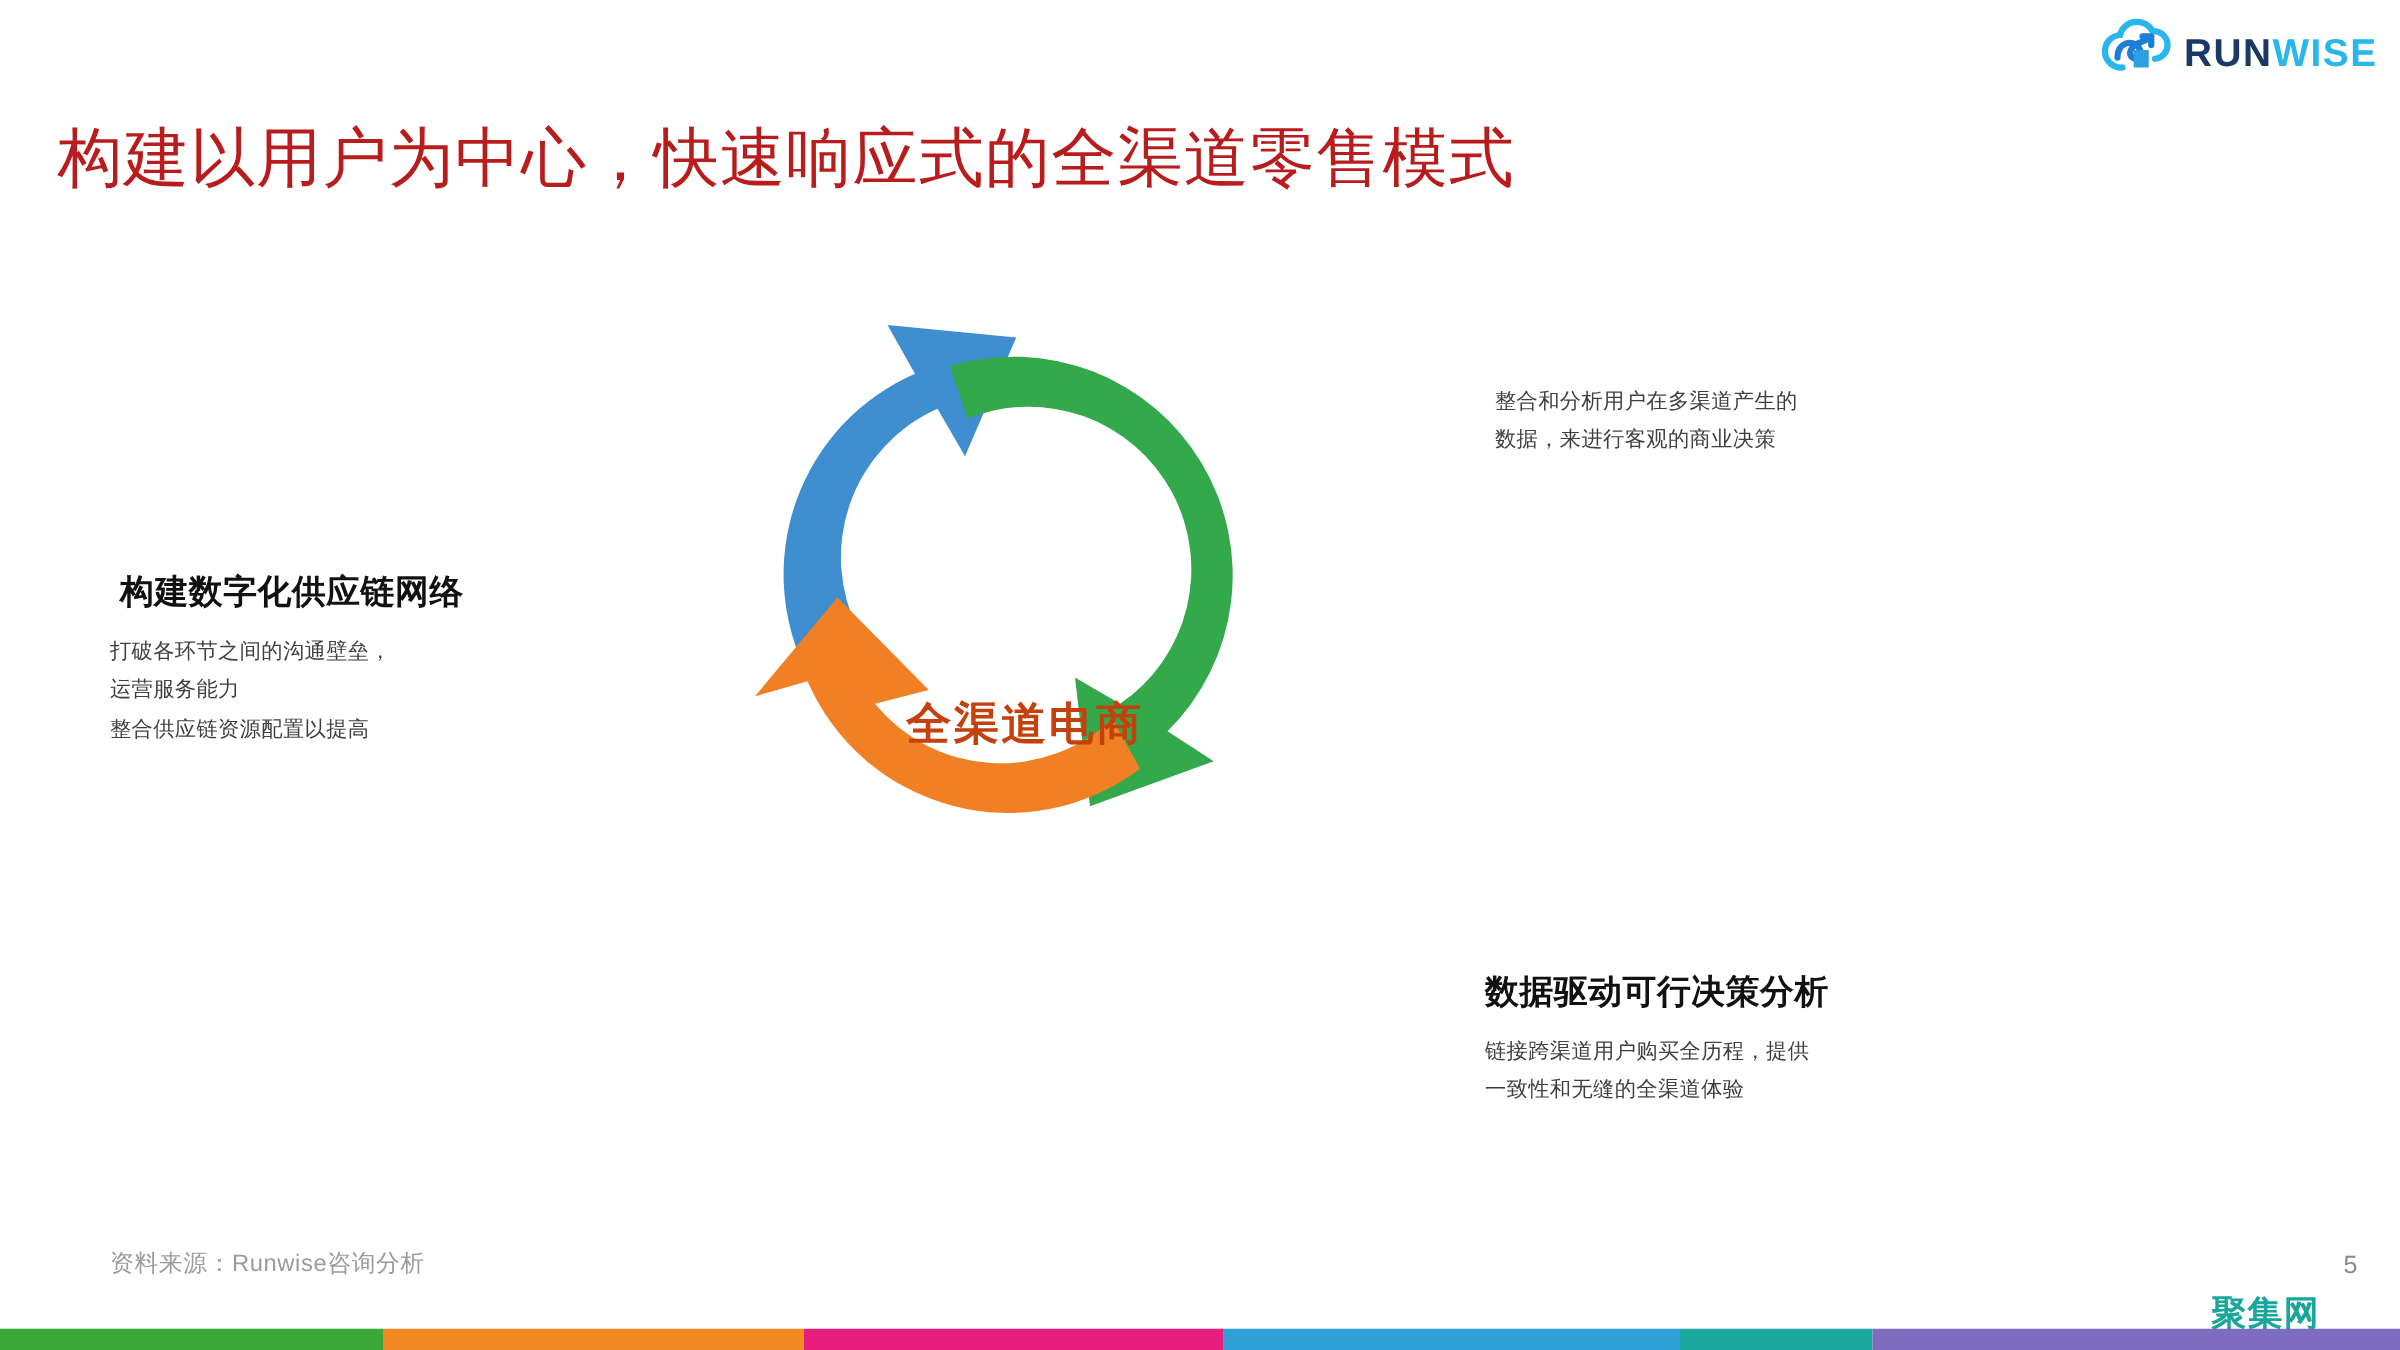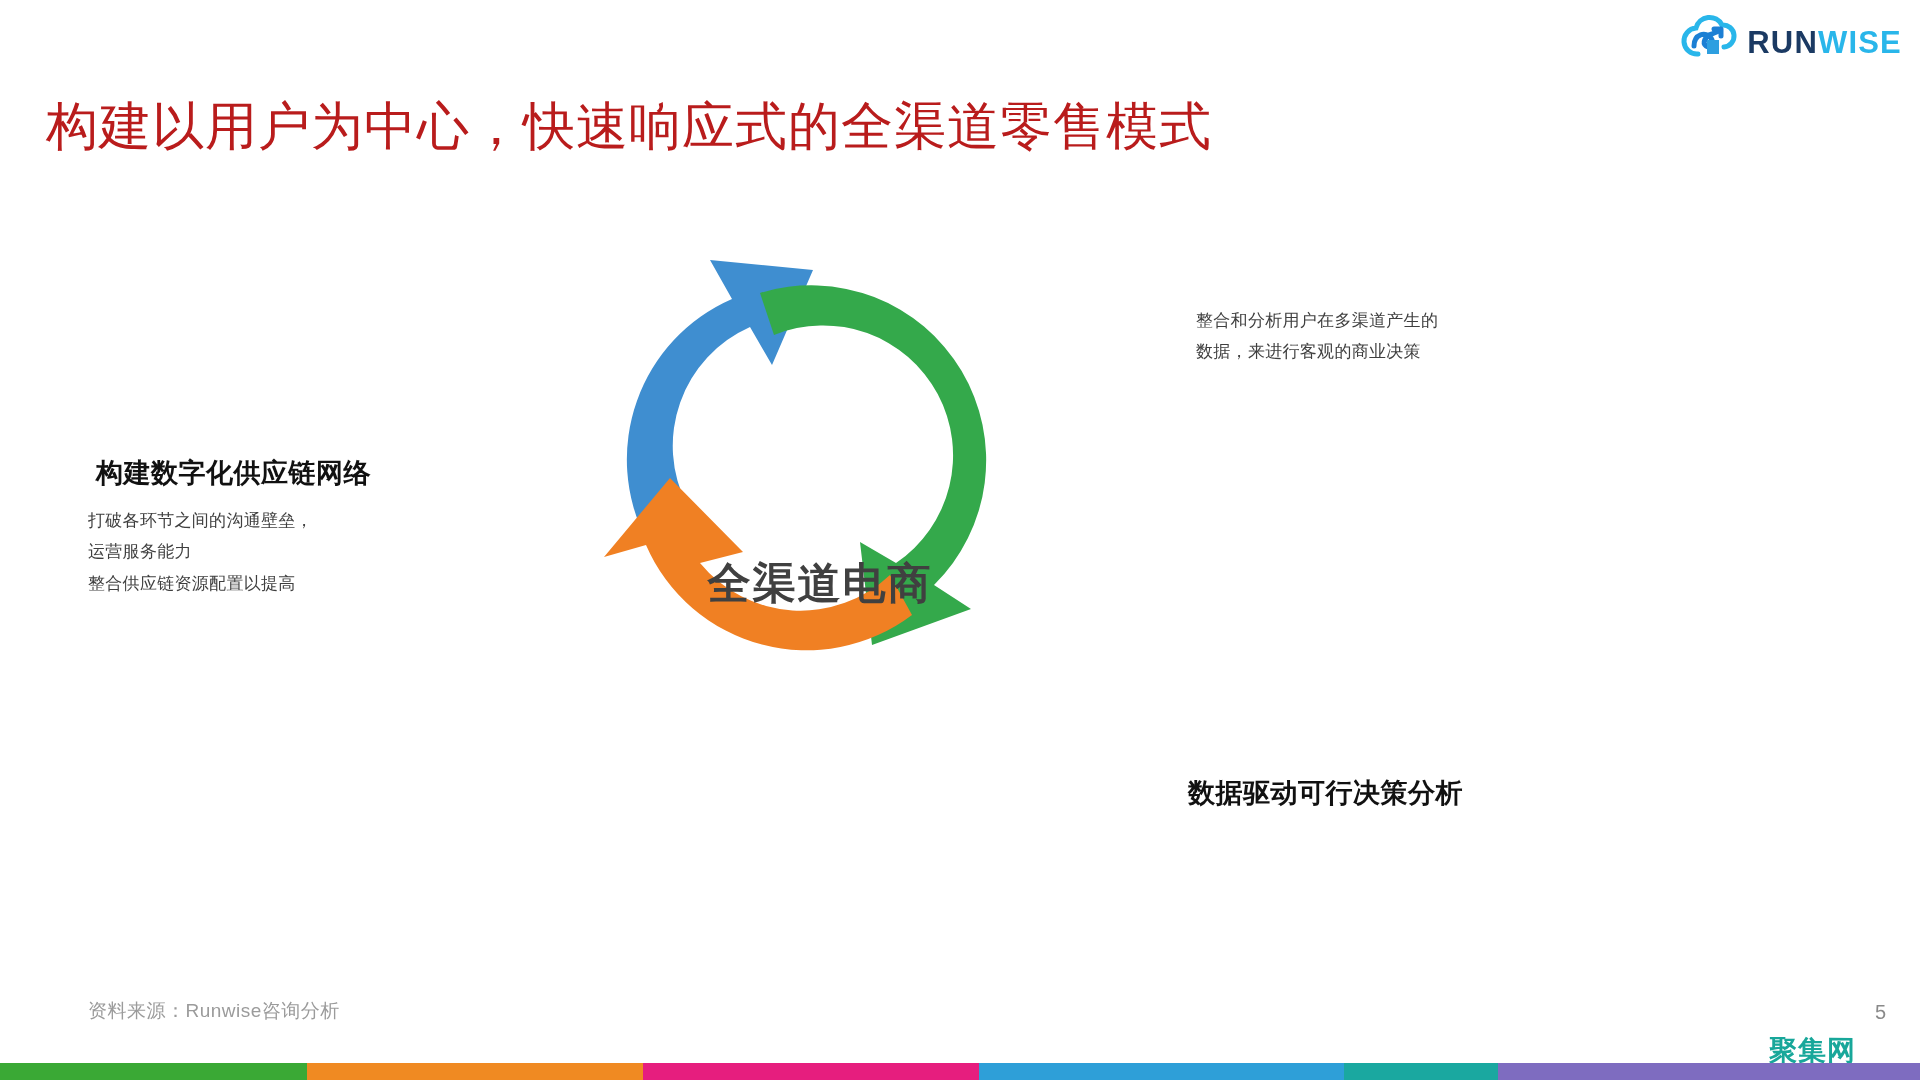--- a/index.html
+++ b/index.html
@@ -61,23 +61,23 @@
     width: 520px;
     height: 500px;
   }
   .diagram svg { display: block; width: 520px; height: 500px; }
   .center-label {
     position: absolute;
     left: 560px;
     top: 555px;
     width: 520px;
     text-align: center;
-    font-size: 43px;
+    font-size: 36px;
     font-weight: 700;
-    color: #404040;
+    color: #c2410c;
     letter-spacing: 2px;
   }
 
   
   .block { position: absolute; }
   .block-head {
     font-size: 27px;
     font-weight: 700;
     color: #111111;
     letter-spacing: 0.5px;
@@ -203,20 +203,24 @@
 
   <div class="block" id="block-tr">
     <div class="block-body">
       <div>整合和分析用户在多渠道产生的</div>
       <div>数据，来进行客观的商业决策</div>
     </div>
   </div>
 
   <div class="block" id="block-br">
     <div class="block-head">数据驱动可行决策分析</div>
+    <div class="block-body">
+      <div>链接跨渠道用户购买全历程，提供</div>
+      <div>一致性和无缝的全渠道体验</div>
+    </div>
   </div>
 
   <div class="source">资料来源：Runwise咨询分析</div>
   <div class="page-number">5</div>
   <div class="watermark" style="color: rgb(24, 167, 154);">聚集网</div>
 
   <div class="bottom-bar">
       <div class="bar-seg" style="background: rgb(58, 169, 53); width: 16%;"></div>
       <div class="bar-seg" style="background: rgb(240, 138, 34); width: 17.5%;"></div>
       <div class="bar-seg" style="background: rgb(230, 30, 126); width: 17.5%;"></div>

